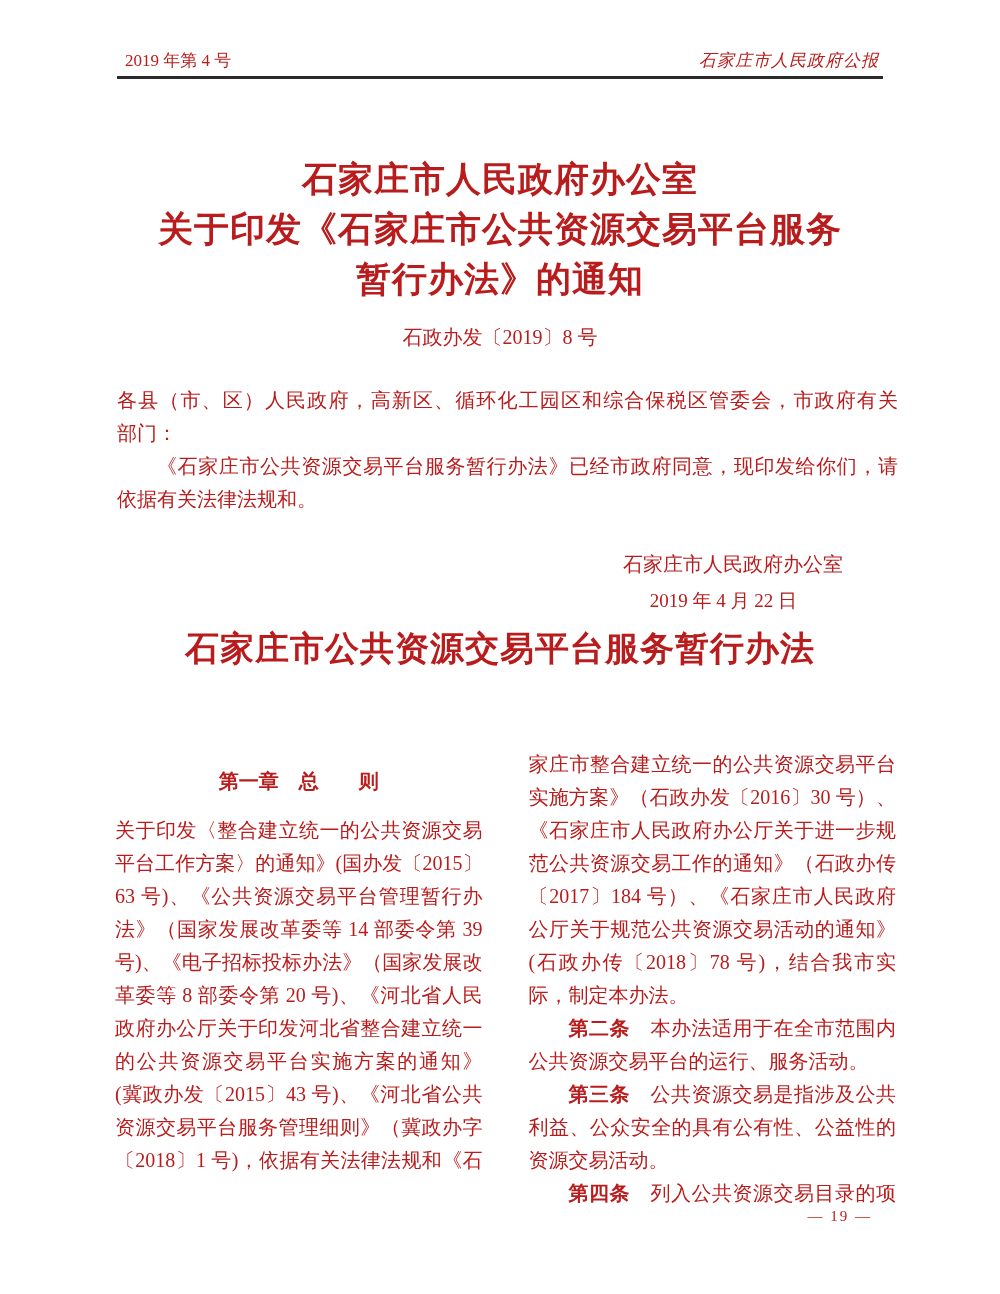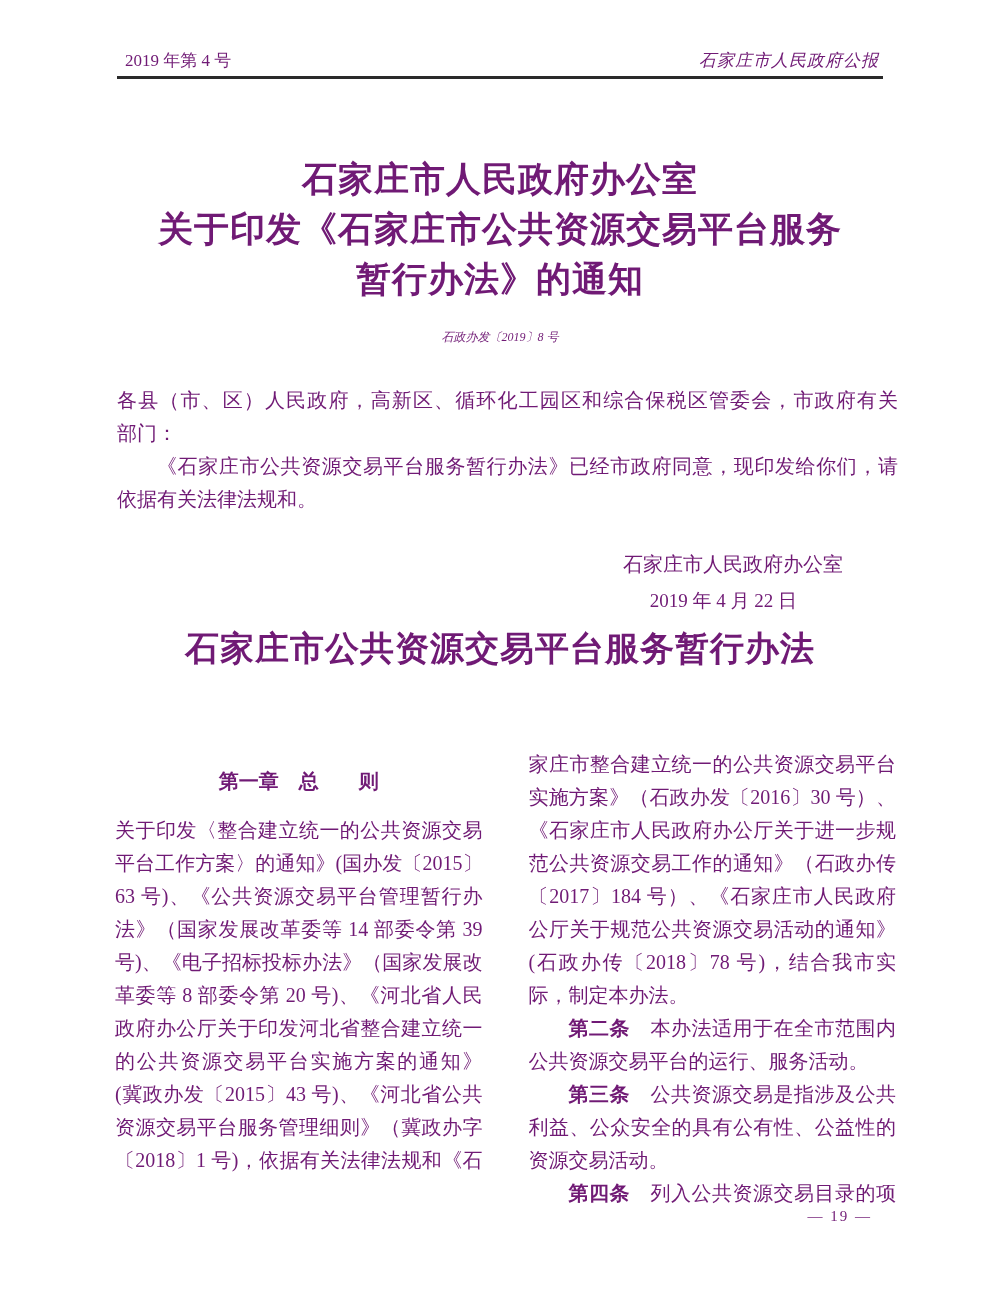--- a/index.html
+++ b/index.html
@@ -6,21 +6,21 @@
     margin: 0;
     padding: 0;
     background: #e8e8e8;
   }
   .page {
     position: relative;
     width: 1000px;
     height: 1294px;
     margin: 0 auto;
     background: #ffffff;
-    color: #701a75;
+    color: #b91c1c;
     font-family: "Liberation Serif", serif;
     overflow: hidden;
   }
 
   
   .header {
     position: absolute;
     left: 117px;
     top: 50px;
     width: 766px;
@@ -58,23 +58,22 @@
     letter-spacing: 1px;
   }
 
   
   .doc-no {
     position: absolute;
     left: 0;
     right: 0;
     top: 327px;
     text-align: center;
-    font-size: 12px;
+    font-size: 20px;
     line-height: 20px;
-    font-style: italic;
   }
 
   
   .line {
     height: 33px;
     line-height: 33px;
     font-size: 20px;
     overflow: hidden;
     white-space: pre-wrap;
   }

